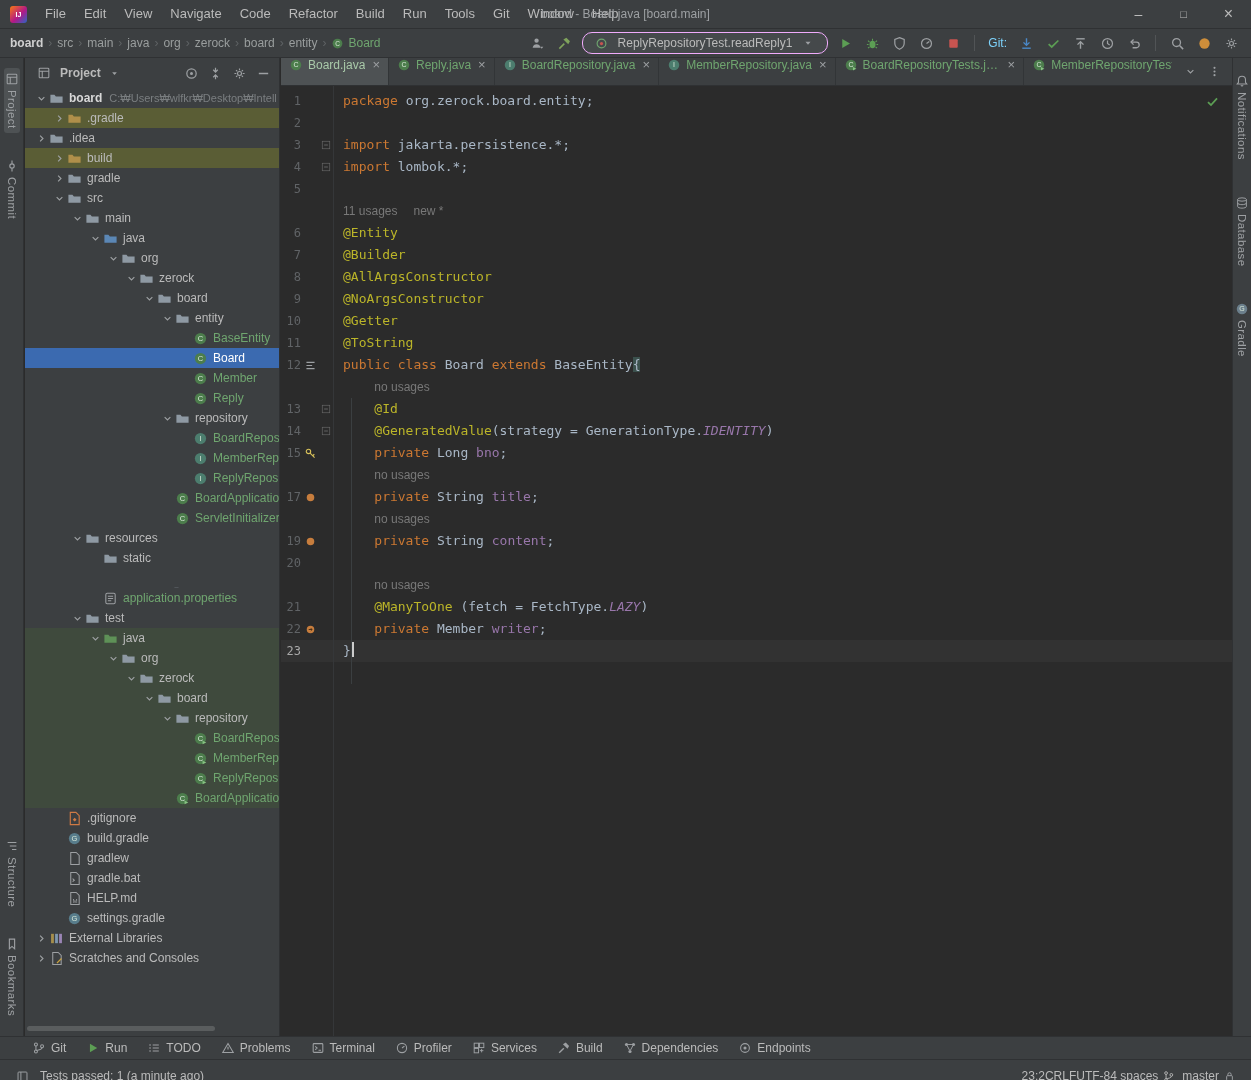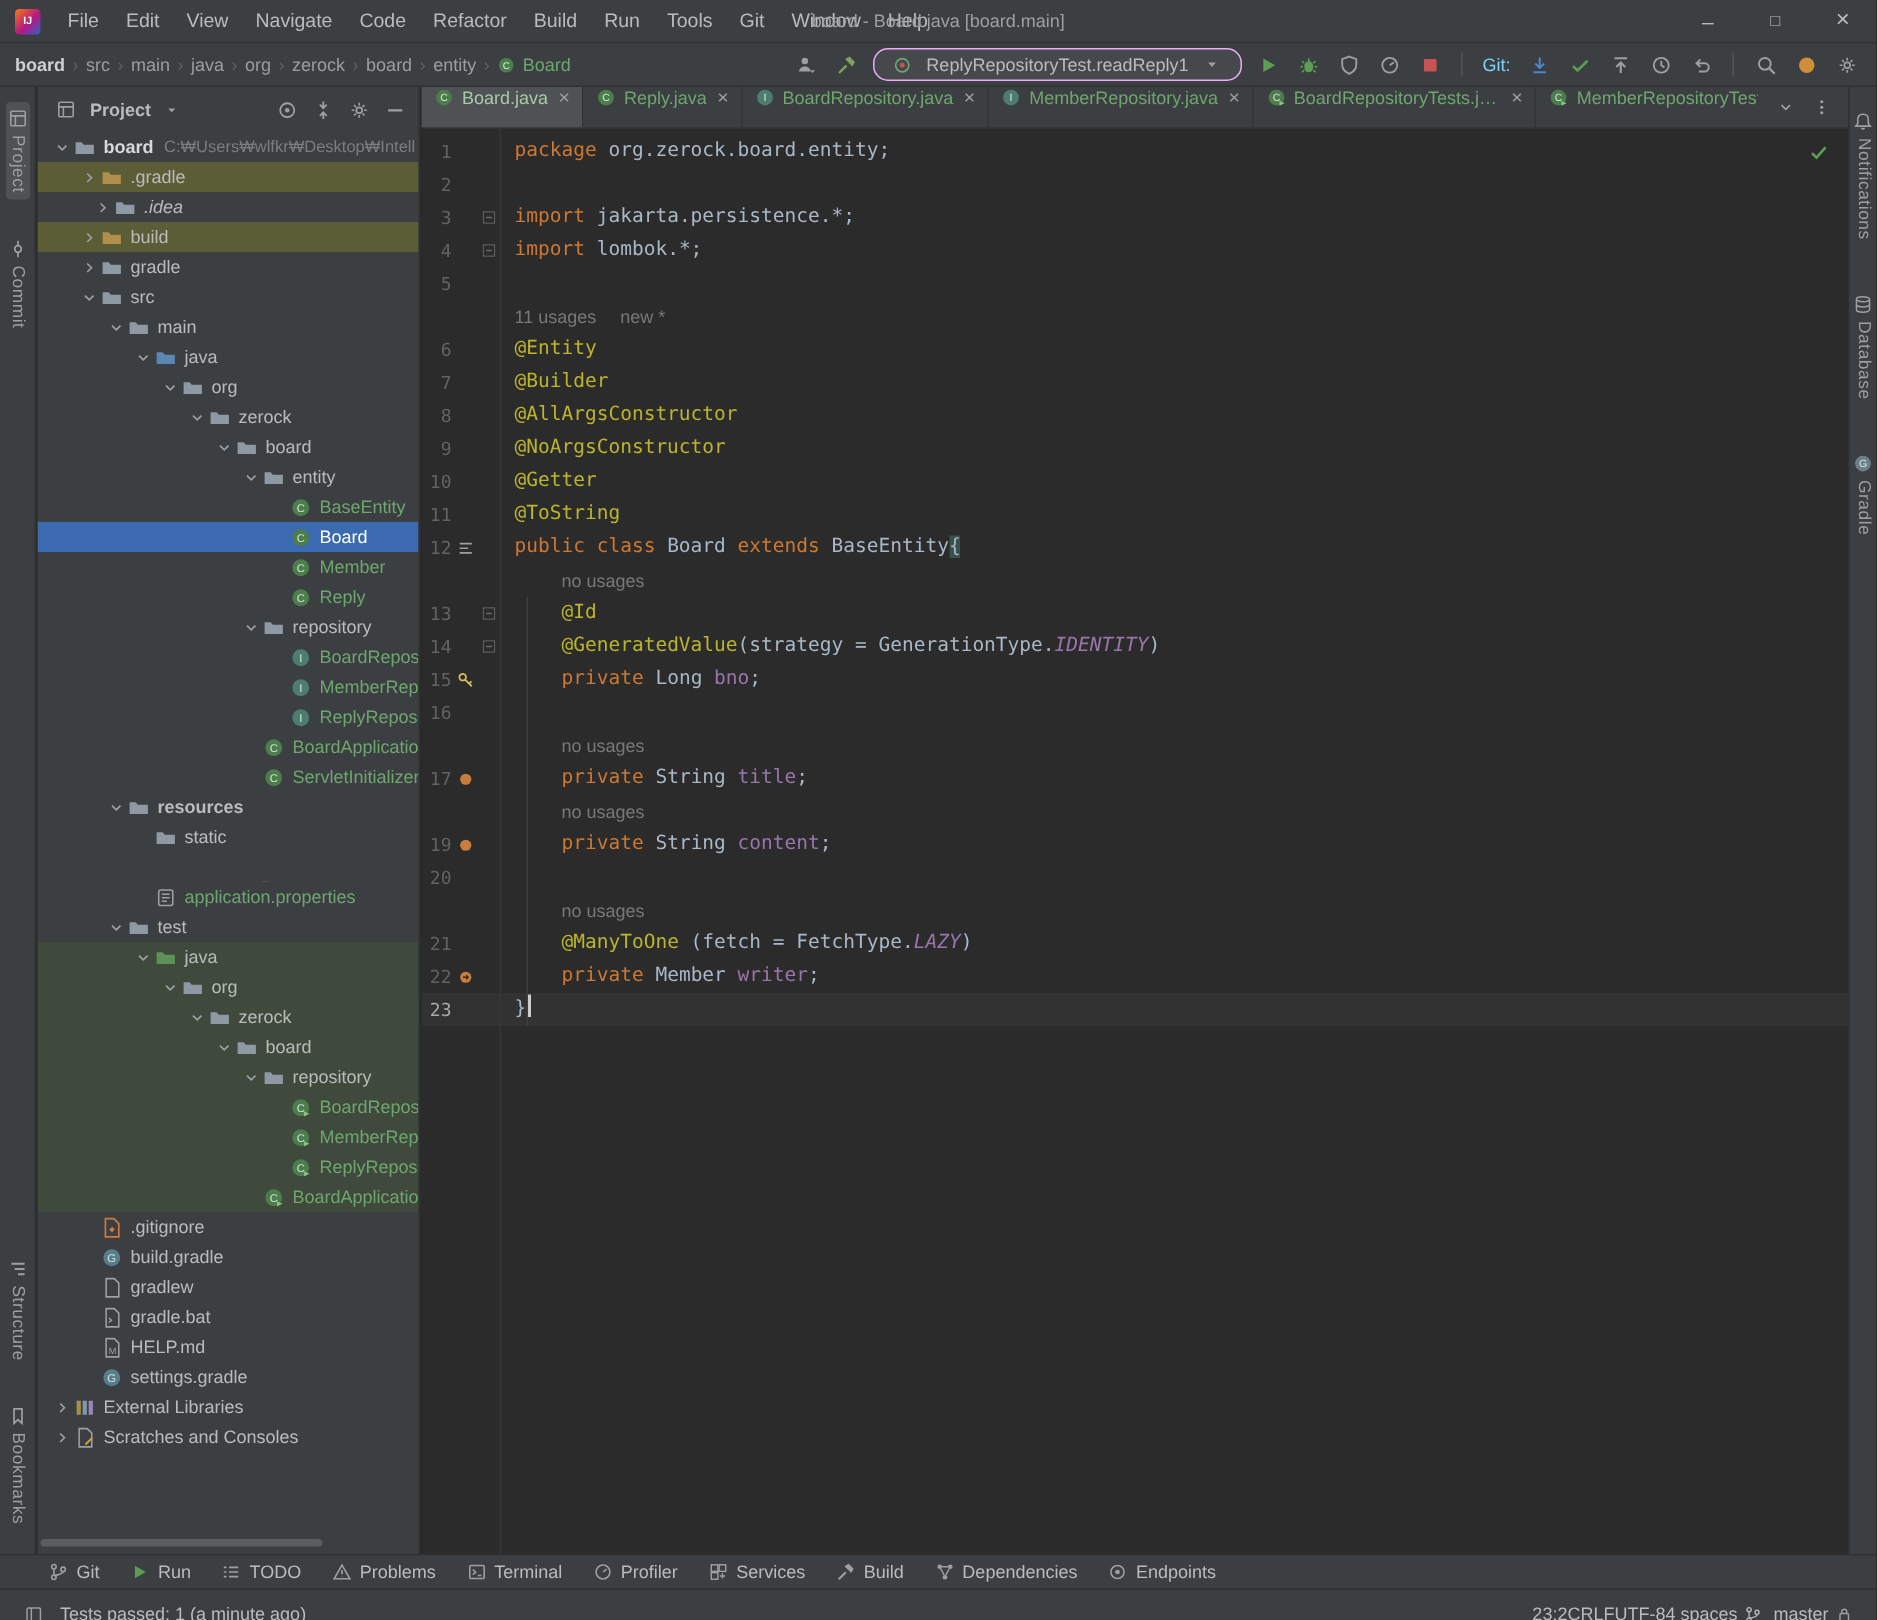--- a/index.html
+++ b/index.html
@@ -379,21 +379,21 @@
             <path d="M6.3 4.5L9.8 8l-3.5 3.5" fill="none" stroke="#9DA0A3" stroke-width="1.4"></path>
           </svg>
         </span>
         <span class="ic">
           <svg viewBox="0 0 16 16" width="15" height="15" xmlns="http://www.w3.org/2000/svg">
             <path d="M1.5 4h4.3l1.5 1.8h7.2v6.7h-13z" fill="#B08F4A"></path>
           </svg>
         </span>
         <span class="tree-label">.gradle</span>
       </div>
-      <div class="tree-row" style="padding-left: 35px; font-style: italic;">
+      <div class="tree-row" style="padding-left: 8px;">
         <span class="tree-chev">
           <svg viewBox="0 0 16 16" width="13" height="13" xmlns="http://www.w3.org/2000/svg">
             <path d="M6.3 4.5L9.8 8l-3.5 3.5" fill="none" stroke="#9DA0A3" stroke-width="1.4"></path>
           </svg>
         </span>
         <span class="ic">
           <svg viewBox="0 0 16 16" width="15" height="15" xmlns="http://www.w3.org/2000/svg">
             <path d="M1.5 4h4.3l1.5 1.8h7.2v6.7h-13z" fill="#8E99A3"></path>
           </svg>
         </span>
@@ -612,21 +612,21 @@
       <div class="tree-row" style="padding-left: 134px;">
         <span class="tree-chev"></span>
         <span class="ic">
           <svg viewBox="0 0 16 16" width="15" height="15" xmlns="http://www.w3.org/2000/svg">
             <circle cx="8" cy="8" r="6" fill="#4C7D4C"></circle>
             <text x="8" y="10.8" text-anchor="middle" font-size="8" font-family="Liberation Sans, sans-serif" fill="#D8E8D8">C</text>
           </svg>
         </span>
         <span class="tree-label green">ServletInitializer</span>
       </div>
-      <div class="tree-row" style="padding-left: 44px; font-weight: bold;">
+      <div class="tree-row" style="padding-left: 44px;">
         <span class="tree-chev">
           <svg viewBox="0 0 16 16" width="13" height="13" xmlns="http://www.w3.org/2000/svg">
             <path d="M4.5 6.2L8 9.7l3.5-3.5" fill="none" stroke="#9DA0A3" stroke-width="1.4"></path>
           </svg>
         </span>
         <span class="ic">
           <svg viewBox="0 0 16 16" width="15" height="15" xmlns="http://www.w3.org/2000/svg">
             <path d="M1.5 4h4.3l1.5 1.8h7.2v6.7h-13z" fill="#8E99A3"></path>
           </svg>
         </span>
@@ -1087,26 +1087,20 @@
               <svg viewBox="0 0 16 16" width="13" height="13" xmlns="http://www.w3.org/2000/svg">
                 <circle cx="5.5" cy="5.5" r="2.7" fill="none" stroke="#D9C25A" stroke-width="1.4"></circle>
                 <path d="M7.5 7.5L13 13M10.8 10.8l1.9-1.9" stroke="#D9C25A" stroke-width="1.4"></path>
               </svg>
             </span>
           </span>
           <span class="fslot"></span>
           <span class="code"><span class="tok-pl">    </span><span class="tok-kw">private </span><span class="tok-pl">Long </span><span class="tok-fld">bno</span><span class="tok-pl">;</span></span>
         </div>
         <div class="code-row">
-          <span class="ln">16</span>
-          <span class="gslot"></span>
-          <span class="fslot"></span>
-          <span class="code"></span>
-        </div>
-        <div class="code-row">
           <span class="ln"></span>
           <span class="gslot"></span>
           <span class="fslot"></span>
           <span class="code" style="padding-left: 41.32px;"><span class="inlay-seg">no usages</span></span>
         </div>
         <div class="code-row">
           <span class="ln">17</span>
           <span class="gslot">
             <span class="ic">
               <svg viewBox="0 0 16 16" width="13" height="13" xmlns="http://www.w3.org/2000/svg">

